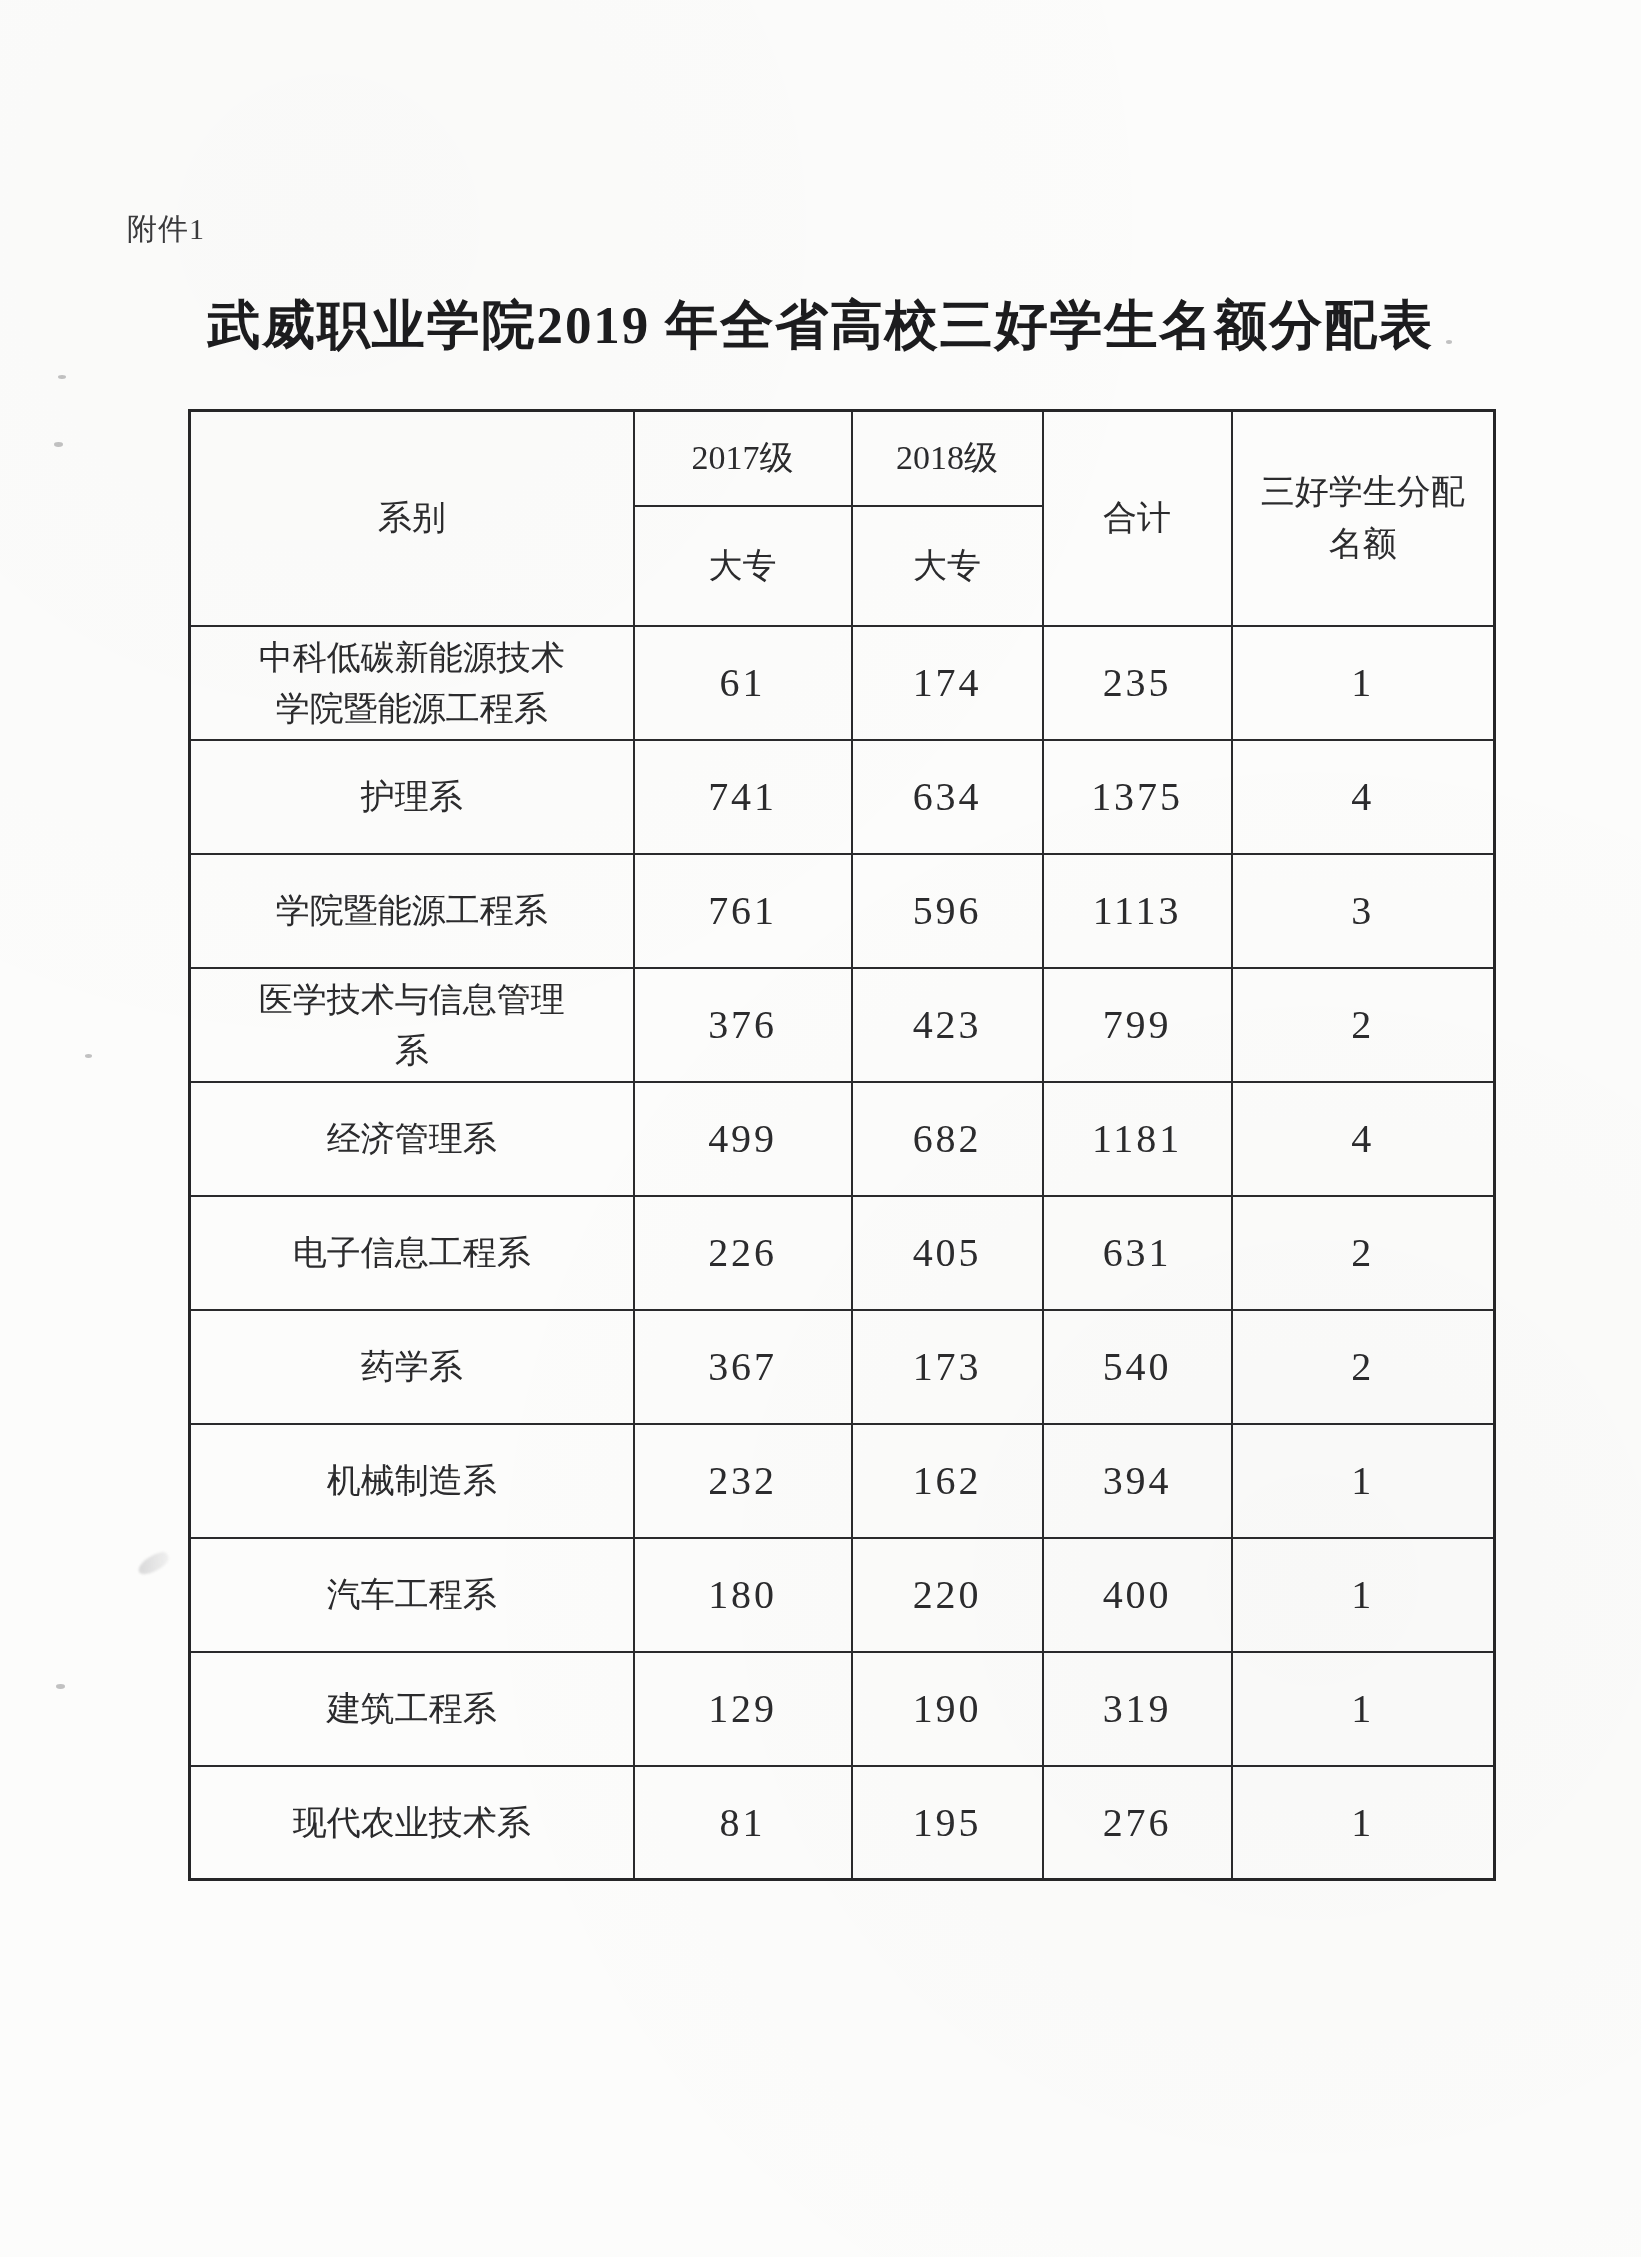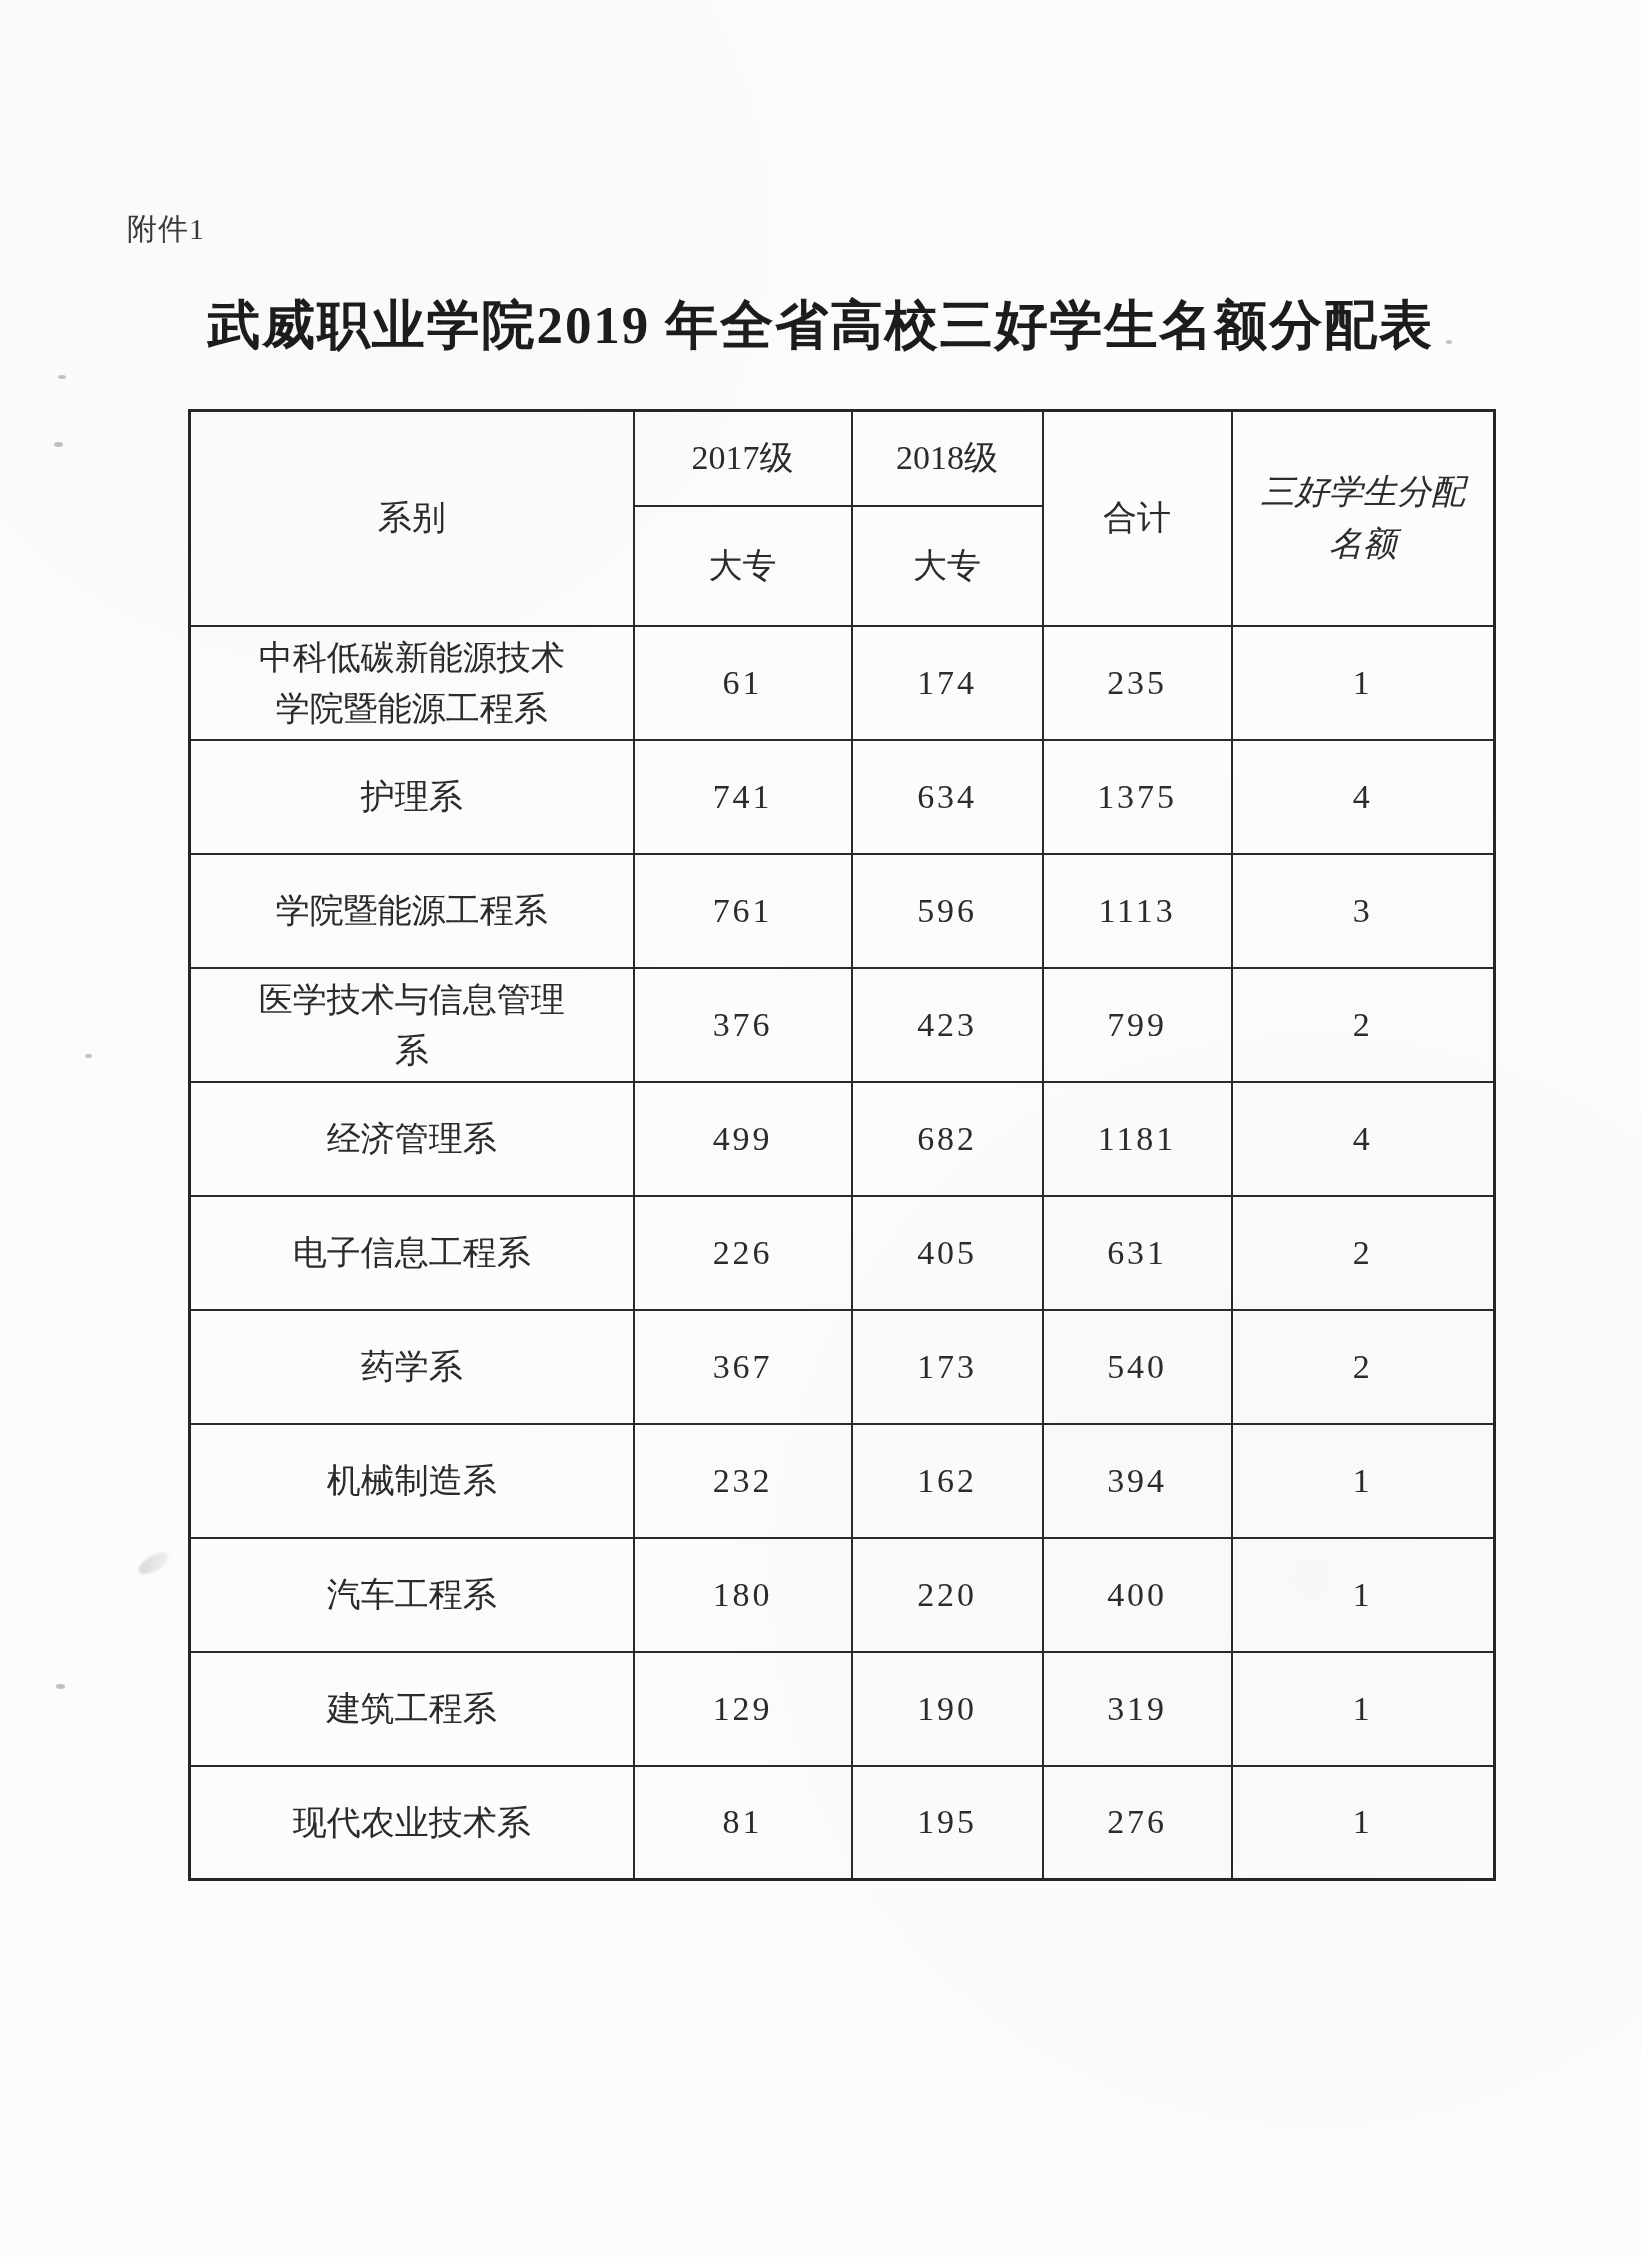--- a/index.html
+++ b/index.html
@@ -63,27 +63,26 @@
   }
   .quota-table thead tr.grade-row { height: 95px; }
   .quota-table thead tr.level-row { height: 120px; }
   .quota-table tbody tr { height: 114px; }
   .quota-table td.dept-cell {
     white-space: pre-line;
     line-height: 1.5;
     font-size: 34px;
   }
   .quota-table td.num-cell {
-    font-size: 34px;
+    font-size: 40px;
     letter-spacing: 2.9px;
   }
   .quota-table th.quota-head {
     line-height: 1.55;
     padding: 3.9px 27px;
-    font-style: italic;
   }
   
   .speck {
     position: absolute;
     background: #8f8f92;
     border-radius: 50%;
     opacity: 0.55;
   }
   .smudge {
     position: absolute;

